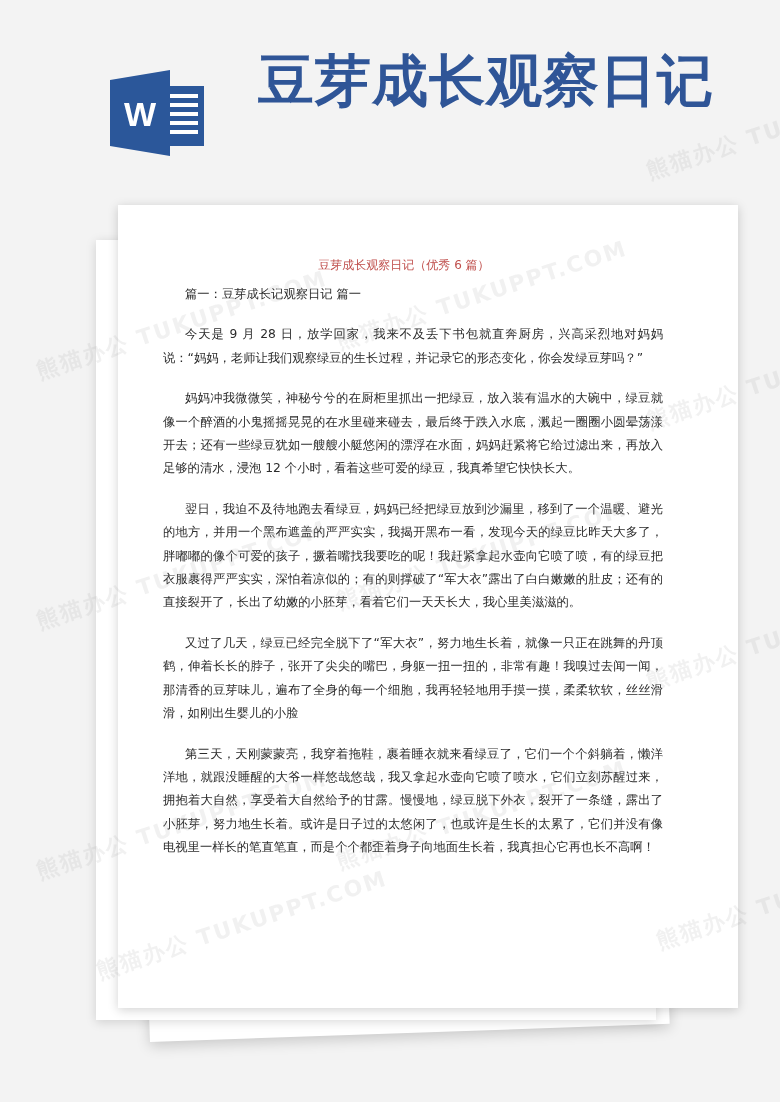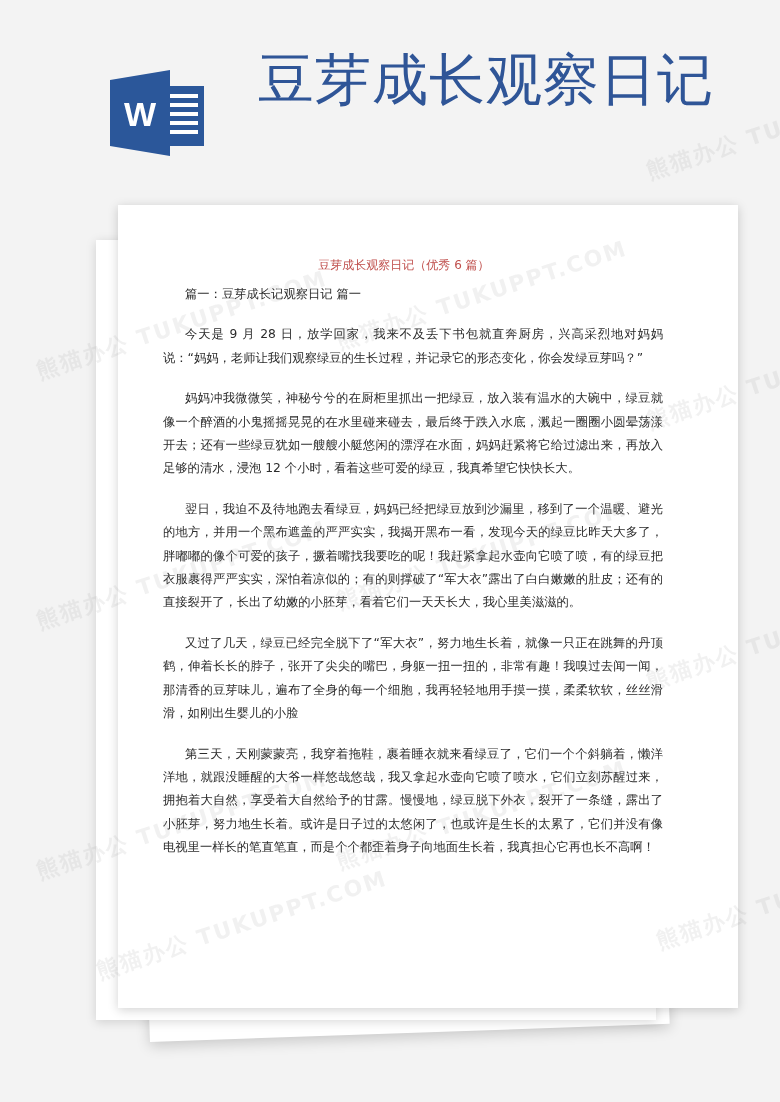--- a/index.html
+++ b/index.html
@@ -6,21 +6,21 @@
     body {
       width: 780px; height: 1102px; overflow: hidden; position: relative;
       background: #f3f3f3;
       font-family: "DejaVu Sans", "Liberation Sans", sans-serif;
     }
     .header { position: absolute; left: 0; top: 0; width: 780px; height: 200px; }
     .word-logo { position: absolute; left: 108px; top: 68px; width: 100px; height: 90px; }
     .big-title {
       position: absolute; left: 258px; top: 50px; margin: 0;
       font-family: "DejaVu Serif", "Liberation Serif", serif;
-      font-weight: normal; color: #2f5597; font-size: 56px; line-height: 60px;
+      font-weight: bold; color: #2f5597; font-size: 56px; line-height: 60px;
       letter-spacing: 1px;
     }
     .big-title span { display: block; }
     .page-back2 {
       position: absolute; left: 150px; top: 262px; width: 520px; height: 780px;
       background: #ffffff; transform: rotate(-2deg); transform-origin: 0 100%;
       box-shadow: 0 4px 14px rgba(0,0,0,0.18);
     }
     .page-back1 {
       position: absolute; left: 96px; top: 240px; width: 560px; height: 780px;

